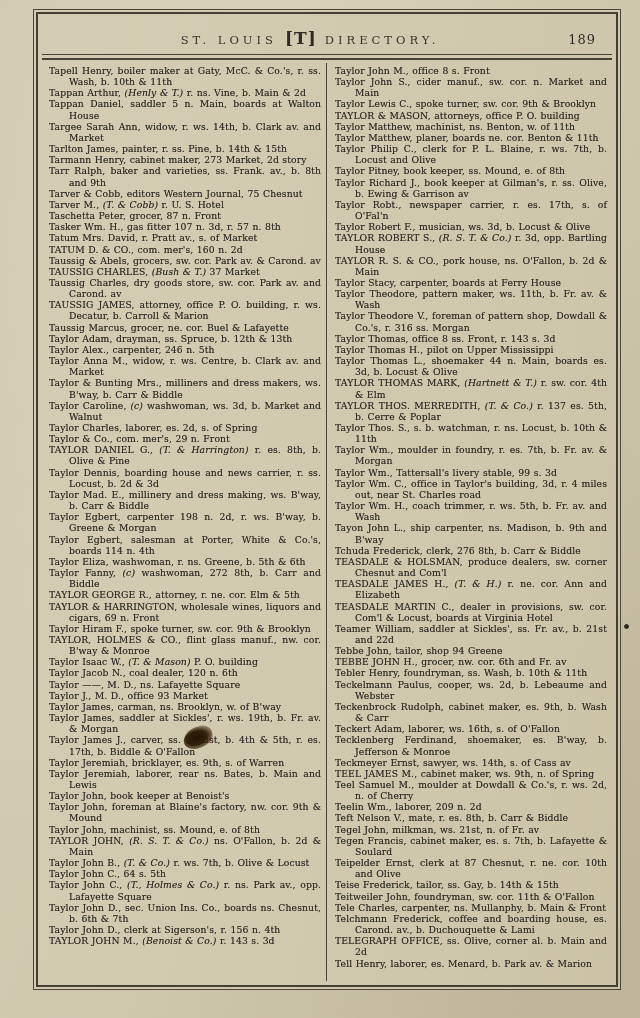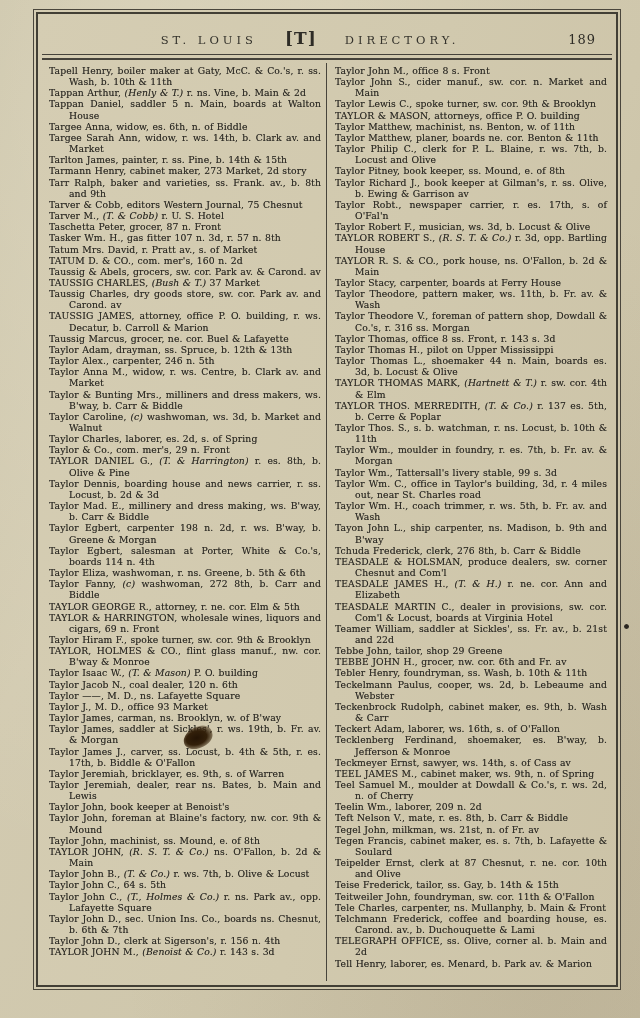--- a/index.html
+++ b/index.html
@@ -24,21 +24,21 @@
     border:2px solid #423f35;
     box-sizing:border-box;
     display:flex;flex-direction:column;
   }
   .header{
     display:flex;align-items:baseline;
     padding:14px 14px 6px 14px;
     position:relative;
   }
   .header-title-group{
-    flex:1;display:flex;align-items:baseline;justify-content:center;gap:28px;
+    flex:1;display:flex;align-items:baseline;justify-content:center;gap:8px;
   }
   .ht{
     font-size:11.5px;letter-spacing:4px;color:#35332c;
   }
   .ht-letter{
     font-size:17px;letter-spacing:1px;color:#2e2c26;font-weight:bold;
   }
   .page-number{
     font-size:13px;color:#2e2c26;padding-right:6px;letter-spacing:1px;
   }
@@ -98,21 +98,20 @@
       <span class="page-number">189</span>
     </div>
 
     <div class="header-rule"></div>
 
     <div class="columns">
       <div class="col col-left">
           <p class="entry">Tapell Henry, boiler maker at Gaty, McC. &amp; Co.'s, r. ss. Wash, b. 10th &amp; 11th</p>
           <p class="entry">Tappan Arthur, <i>(Henly &amp; T.)</i> r. ns. Vine, b. Main &amp; 2d</p>
           <p class="entry">Tappan Daniel, saddler 5 n. Main, boards at Walton House</p>
-          <p class="entry">Targee Anna, widow, es. 6th, n. of Biddle</p>
           <p class="entry">Targee Sarah Ann, widow, r. ws. 14th, b. Clark av. and Market</p>
           <p class="entry">Tarlton James, painter, r. ss. Pine, b. 14th &amp; 15th</p>
           <p class="entry">Tarmann Henry, cabinet maker, 273 Market, 2d story</p>
           <p class="entry">Tarr Ralph, baker and varieties, ss. Frank. av., b. 8th and 9th</p>
           <p class="entry">Tarver &amp; Cobb, editors Western Journal, 75 Chesnut</p>
           <p class="entry">Tarver M., <i>(T. &amp; Cobb)</i> r. U. S. Hotel</p>
           <p class="entry">Taschetta Peter, grocer, 87 n. Front</p>
           <p class="entry">Tasker Wm. H., gas fitter 107 n. 3d, r. 57 n. 8th</p>
           <p class="entry">Tatum Mrs. David, r. Pratt av., s. of Market</p>
           <p class="entry">TATUM D. &amp; CO., com. mer's, 160 n. 2d</p>
@@ -140,21 +139,21 @@
           <p class="entry">Taylor Hiram F., spoke turner, sw. cor. 9th &amp; Brooklyn</p>
           <p class="entry">TAYLOR, HOLMES &amp; CO., flint glass manuf., nw. cor. B'way &amp; Monroe</p>
           <p class="entry">Taylor Isaac W., <i>(T. &amp; Mason)</i> P. O. building</p>
           <p class="entry">Taylor Jacob N., coal dealer, 120 n. 6th</p>
           <p class="entry">Taylor ——, M. D., ns. Lafayette Square</p>
           <p class="entry">Taylor J., M. D., office 93 Market</p>
           <p class="entry">Taylor James, carman, ns. Brooklyn, w. of B'way</p>
           <p class="entry">Taylor James, saddler at Sickles', r. ws. 19th, b. Fr. av. &amp; Morgan</p>
           <p class="entry">Taylor James J., carver, ss. Locust, b. 4th &amp; 5th, r. es. 17th, b. Biddle &amp; O'Fallon</p>
           <p class="entry">Taylor Jeremiah, bricklayer, es. 9th, s. of Warren</p>
-          <p class="entry">Taylor Jeremiah, dealer, rear ns. Bates, b. Main and Lewis</p>
+          <p class="entry">Taylor Jeremiah, laborer, rear ns. Bates, b. Main and Lewis</p>
           <p class="entry">Taylor John, book keeper at Benoist's</p>
           <p class="entry">Taylor John, foreman at Blaine's factory, nw. cor. 9th &amp; Mound</p>
           <p class="entry">Taylor John, machinist, ss. Mound, e. of 8th</p>
           <p class="entry">TAYLOR JOHN, <i>(R. S. T. &amp; Co.)</i> ns. O'Fallon, b. 2d &amp; Main</p>
           <p class="entry">Taylor John B., <i>(T. &amp; Co.)</i> r. ws. 7th, b. Olive &amp; Locust</p>
           <p class="entry">Taylor John C., 64 s. 5th</p>
           <p class="entry">Taylor John C., <i>(T., Holmes &amp; Co.)</i> r. ns. Park av., opp. Lafayette Square</p>
           <p class="entry">Taylor John D., sec. Union Ins. Co., boards ns. Chesnut, b. 6th &amp; 7th</p>
           <p class="entry">Taylor John D., clerk at Sigerson's, r. 156 n. 4th</p>
           <p class="entry">TAYLOR JOHN M., <i>(Benoist &amp; Co.)</i> r. 143 s. 3d</p>
@@ -185,21 +184,21 @@
           <p class="entry">Taylor Wm., moulder in foundry, r. es. 7th, b. Fr. av. &amp; Morgan</p>
           <p class="entry">Taylor Wm., Tattersall's livery stable, 99 s. 3d</p>
           <p class="entry">Taylor Wm. C., office in Taylor's building, 3d, r. 4 miles out, near St. Charles road</p>
           <p class="entry">Taylor Wm. H., coach trimmer, r. ws. 5th, b. Fr. av. and Wash</p>
           <p class="entry">Tayon John L., ship carpenter, ns. Madison, b. 9th and B'way</p>
           <p class="entry">Tchuda Frederick, clerk, 276 8th, b. Carr &amp; Biddle</p>
           <p class="entry">TEASDALE &amp; HOLSMAN, produce dealers, sw. corner Chesnut and Com'l</p>
           <p class="entry">TEASDALE JAMES H., <i>(T. &amp; H.)</i> r. ne. cor. Ann and Elizabeth</p>
           <p class="entry">TEASDALE MARTIN C., dealer in provisions, sw. cor. Com'l &amp; Locust, boards at Virginia Hotel</p>
           <p class="entry">Teamer William, saddler at Sickles', ss. Fr. av., b. 21st and 22d</p>
-          <p class="entry">Tebbe John, tailor, shop 29 Greene</p>
+          <p class="entry">Tebbe John, tailor, shop 94 Greene</p>
           <p class="entry">TEBBE JOHN H., grocer, nw. cor. 6th and Fr. av</p>
           <p class="entry">Tebler Henry, foundryman, ss. Wash, b. 10th &amp; 11th</p>
           <p class="entry">Teckelmann Paulus, cooper, ws. 2d, b. Lebeaume and Webster</p>
           <p class="entry">Teckenbrock Rudolph, cabinet maker, es. 9th, b. Wash &amp; Carr</p>
           <p class="entry">Teckert Adam, laborer, ws. 16th, s. of O'Fallon</p>
           <p class="entry">Tecklenberg Ferdinand, shoemaker, es. B'way, b. Jefferson &amp; Monroe</p>
           <p class="entry">Teckmeyer Ernst, sawyer, ws. 14th, s. of Cass av</p>
           <p class="entry">TEEL JAMES M., cabinet maker, ws. 9th, n. of Spring</p>
           <p class="entry">Teel Samuel M., moulder at Dowdall &amp; Co.'s, r. ws. 2d, n. of Cherry</p>
           <p class="entry">Teelin Wm., laborer, 209 n. 2d</p>

